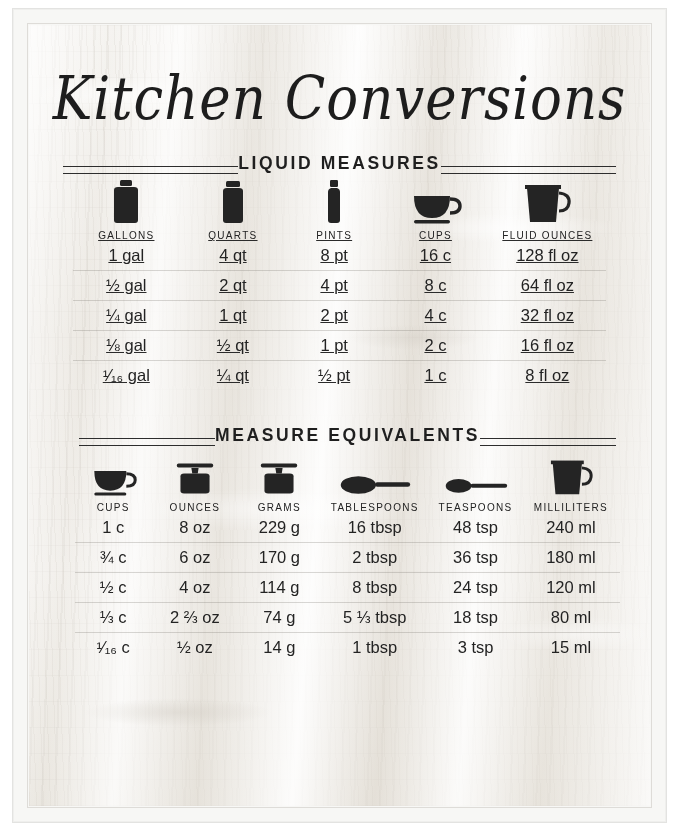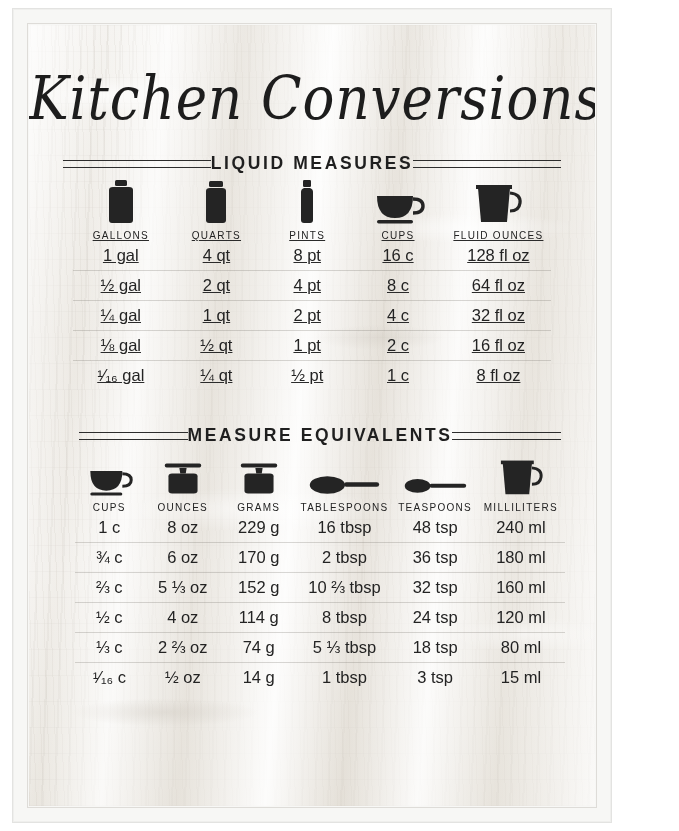--- a/index.html
+++ b/index.html
@@ -12,21 +12,21 @@
     height: 831px;
     font-family: "Liberation Sans", sans-serif;
     overflow: hidden;
   }
 
   
   #poster-frame {
     position: absolute;
     left: 12px;
     top: 8px;
-    width: 600px;
+    width: 655px;
     height: 815px;
     background: #f7f7f5;
     border: 1px solid #e3e3e1;
     box-sizing: border-box;
     box-shadow: 0 0 0 1px #efefed inset;
   }
   #frame-inner-edge {
     position: absolute;
     left: 14px;
     top: 14px;
@@ -87,21 +87,21 @@
     letter-spacing: 1px;
     color: #1d1d1d;
     white-space: nowrap;
     transform: scaleY(1.12);
     transform-origin: center top;
   }
 
   
   .section-head {
     display: flex;
-    align-items: center;
+    align-items: flex-end;
     justify-content: center;
     padding: 0 34px;
   }
   .section-head .rule {
     flex: 1 1 auto;
     height: 6px;
     border-top: 1.5px solid #2d2d2d;
     border-bottom: 1.5px solid #2d2d2d;
   }
   .section-head .section-title {
@@ -362,28 +362,20 @@
               </tr>
               <tr class="data-row">
                 <td>¾ c</td>
                 <td>6 oz</td>
                 <td>170 g</td>
                 <td>2 tbsp</td>
                 <td>36 tsp</td>
                 <td>180 ml</td>
               </tr>
               <tr class="data-row">
-                <td>⅔ c</td>
-                <td>5 ⅓ oz</td>
-                <td>152 g</td>
-                <td>10 ⅔ tbsp</td>
-                <td>32 tsp</td>
-                <td>160 ml</td>
-              </tr>
-              <tr class="data-row">
                 <td>½ c</td>
                 <td>4 oz</td>
                 <td>114 g</td>
                 <td>8 tbsp</td>
                 <td>24 tsp</td>
                 <td>120 ml</td>
               </tr>
               <tr class="data-row">
                 <td>⅓ c</td>
                 <td>2 ⅔ oz</td>

